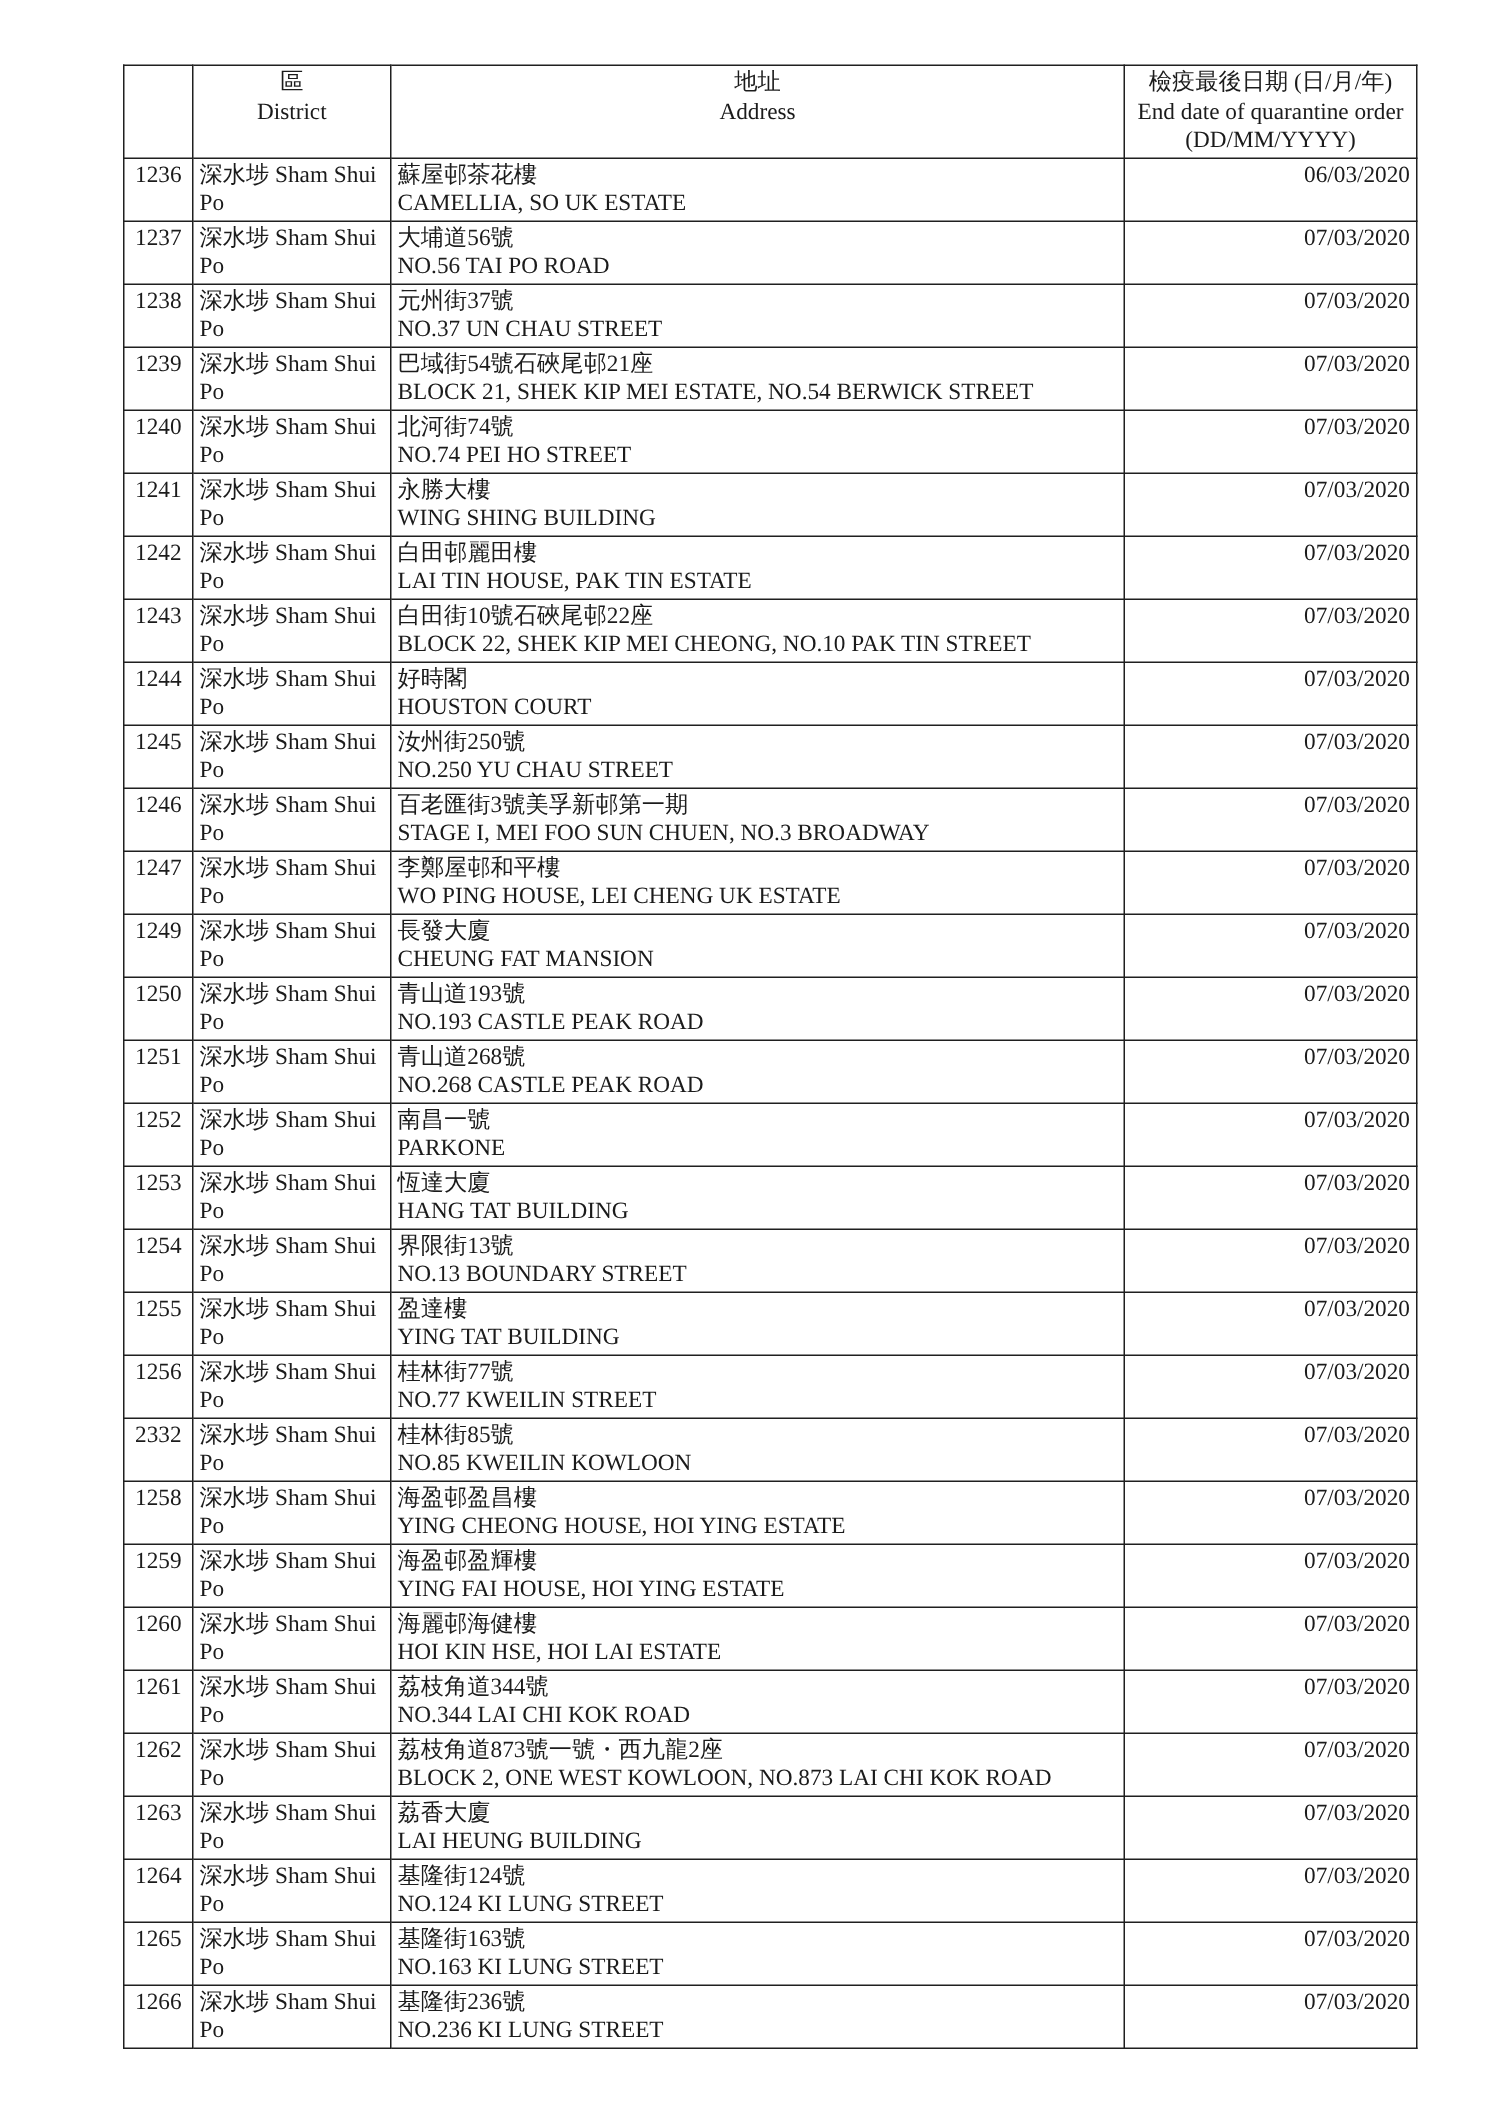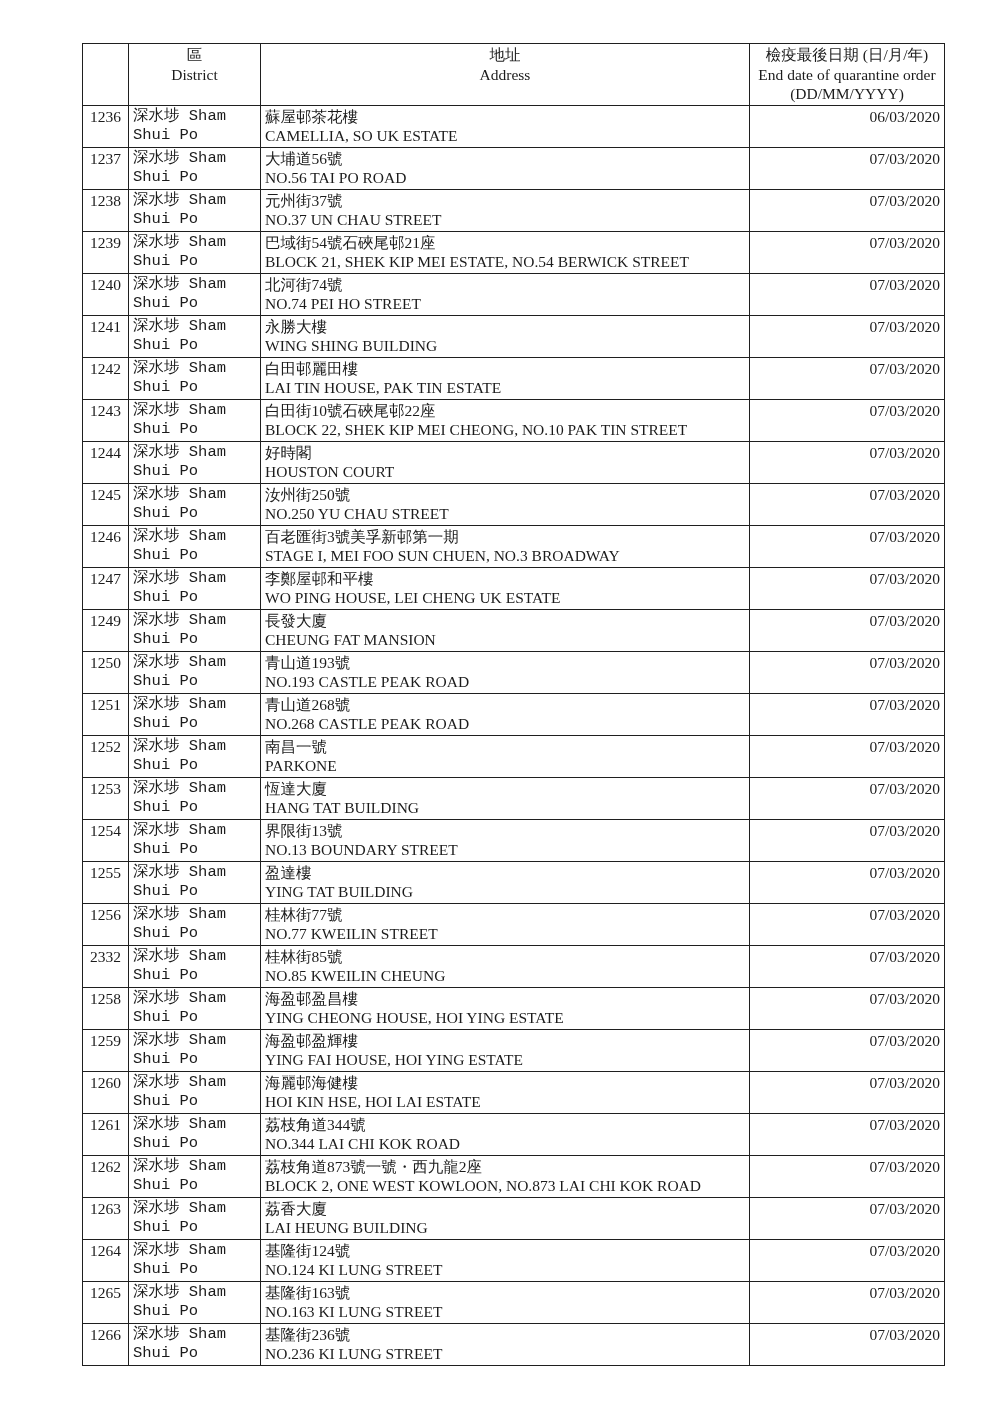--- a/index.html
+++ b/index.html
@@ -35,21 +35,21 @@
     font-weight: normal;
     overflow: hidden;
   }
   thead th {
     text-align: center;
     height: 58px;
   }
   thead th div { white-space: nowrap; }
   tbody td { height: 36.5px; }
   td.c-no   { text-align: center; margin-top: 48px; }
-  td.c-dist { text-align: left; font-family: Liberation Mono, monospace; }
+  td.c-dist { text-align: left; }
   td.c-addr { text-align: left; margin-left: 43px; }
   td.c-date { text-align: right; }
   .page-footer {
     position: absolute;
     top: 1424px;
     left: 82px;
     width: 862px;
     text-align: center;
     font-size: 15.5px;
     line-height: 20px;
@@ -284,21 +284,21 @@
       <div>NO.77 KWEILIN STREET</div>
     </td>
     <td class="c-date">07/03/2020</td>
   </tr>
 
   <tr>
     <td class="c-no">2332</td>
     <td class="c-dist">深水埗 Sham Shui Po</td>
     <td class="c-addr">
       <div>桂林街85號</div>
-      <div>NO.85 KWEILIN CHEUNG</div>
+      <div>NO.85 KWEILIN KOWLOON</div>
     </td>
     <td class="c-date">07/03/2020</td>
   </tr>
 
   <tr>
     <td class="c-no">1258</td>
     <td class="c-dist">深水埗 Sham Shui Po</td>
     <td class="c-addr">
       <div>海盈邨盈昌樓</div>
       <div>YING CHEONG HOUSE, HOI YING ESTATE</div>

